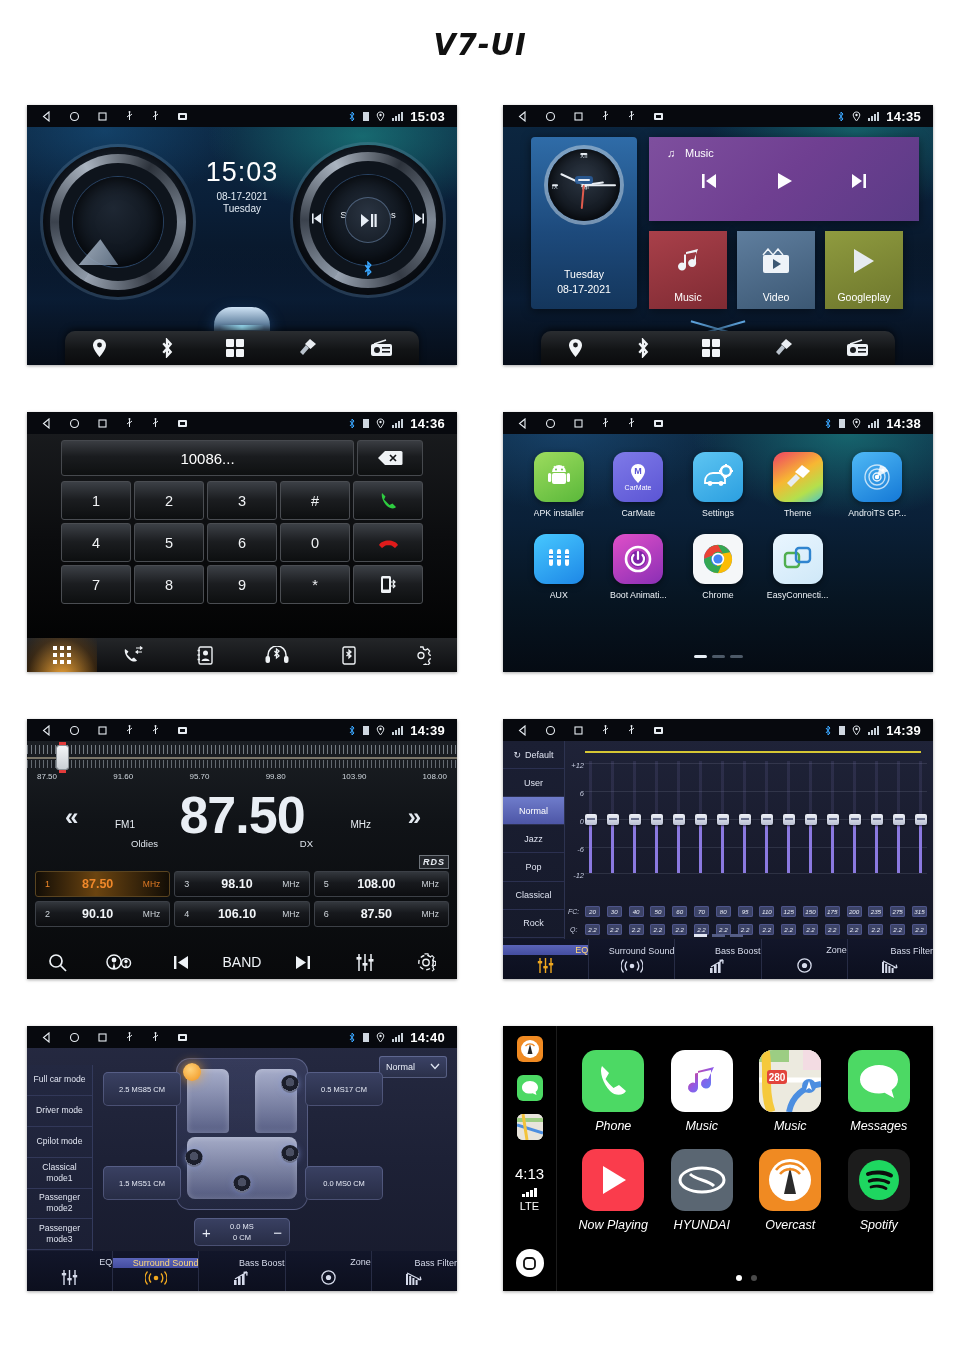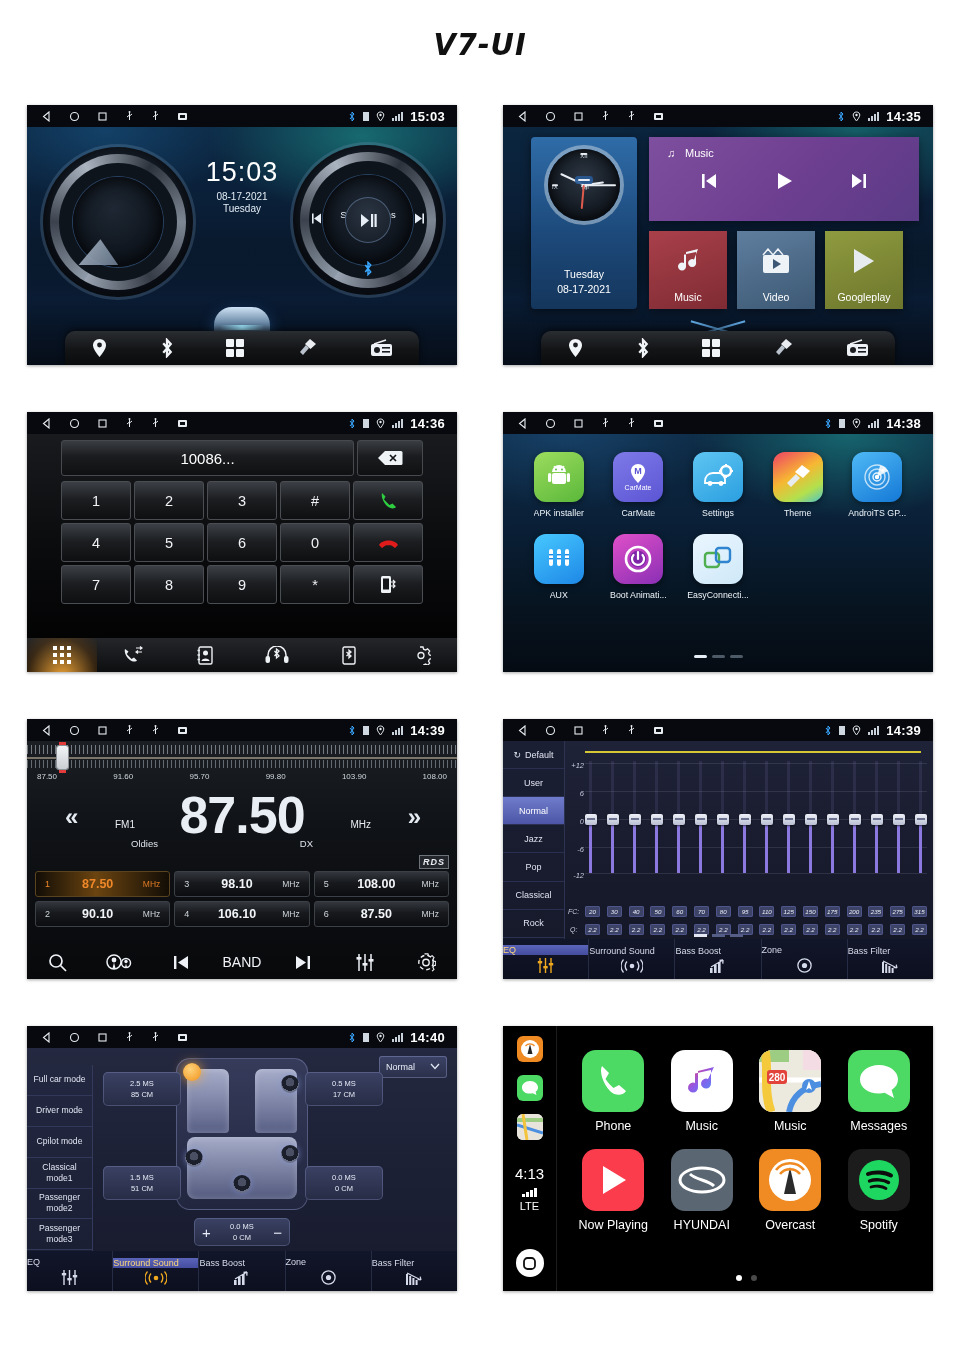--- a/index.html
+++ b/index.html
@@ -305,21 +305,21 @@
   .eq-pager i{ width:13px;height:3px;background:#555e86;display:block;}
   .eq-pager i.on{ background:#e2e6f2;}
   .tabbar{
     position:absolute; bottom:0; left:0; right:0; height:40px;
     background: linear-gradient(180deg,#12162a,#0c0f1e);
     display:flex;
   }
   .tb{ flex:1; display:flex; flex-direction:column; align-items:center; justify-content:center;
     border-right:1px solid #272c45; color:#d6dbeb;}
   .tb:last-child{border-right:none;}
-  .tb .tb-l{ font-size:9px; width:100%; text-align:left; padding:0 0; }
+  .tb .tb-l{ font-size:9px; width:100%; text-align:right; padding:0 0; }
   .tb.sel .tb-l{ background: linear-gradient(180deg,#5a64b8,#444da0); color:#ffd87a;}
   .tb.sel .tb-i{ color:#f0a81f;}
   .tb .tb-i{ margin-top:3px; display:flex; align-items:center; justify-content:center;}
 
   
   .p-sur{ background: linear-gradient(180deg,#262a42 0%, #1d2136 50%, #171a2c 100%); }
   .sur-side{ position:absolute; top:22px; left:0; bottom:40px; width:66px;
     background: linear-gradient(180deg,#232841,#1b1f34); border-right:1px solid #333a5c;margin-top:17px;}
   .sur-item{ height:16.6%; display:flex; align-items:center; justify-content:center; text-align:center;
     color:#e2e6f2; font-size:8.6px; line-height:11px; border-bottom:1px solid #323859; padding:0 3px;}
@@ -336,21 +336,21 @@
   .spk{ position:absolute; width:18px; height:18px; border-radius:50%;
     background: radial-gradient(circle at 50% 40%, #4a4f63 0 30%, #1b1e2b 31% 60%, #6a7088 61% 100%);
     box-shadow: 0 0 6px rgba(130,150,220,.6);}
   .sunball{ position:absolute; left:6px; top:4px; width:18px; height:18px; border-radius:50%;
     background: radial-gradient(circle at 40% 35%, #ffd27a, #f0931c);
     box-shadow:0 0 12px rgba(255,170,40,.8);}
   .delaybox{
     position:absolute; width:78px; height:34px; border-radius:5px;
     background: linear-gradient(180deg,#3a4163,#272c45);
     box-shadow: inset 0 0 0 1px rgba(140,150,200,.35);
-    display:flex; flex-direction:column; align-items:center; justify-content:center;
+    display:flex; align-items:center; justify-content:center;
     color:#e7ebf6; font-size:7.5px; line-height:11px;
   }
   .d-tl{ left:76px; top:46px;} .d-tr{ right:74px; top:46px;}
   .d-bl{ left:76px; top:140px;} .d-br{ right:74px; top:140px;}
   .d-center{ left:50%; transform:translateX(-50%); top:192px; width:96px; height:28px;
     flex-direction:row; justify-content:space-between; padding:0 8px;}
   .d-center .pm{ font-size:15px; color:#e9edf7;}
   .d-center .vv{ text-align:center; font-size:7.5px; line-height:11px;}
   .normal-sel{
     position:absolute; right:10px; top:30px; width:68px; height:22px; border-radius:3px;
@@ -370,21 +370,21 @@
   .cp-sig i:nth-child(1){height:3px}.cp-sig i:nth-child(2){height:5px}
   .cp-sig i:nth-child(3){height:7px}.cp-sig i:nth-child(4){height:9px}
   .cp-lte{ color:#fff; font-size:11px; margin-top:3px;}
   .cp-home{ margin-top:auto; margin-bottom:14px; width:28px;height:28px;border-radius:50%;
     background:#fff; display:flex;align-items:center;justify-content:center;}
   .cp-grid{ position:absolute; left:66px; right:10px; top:24px;
     display:grid; grid-template-columns:repeat(4,1fr); row-gap:16px;}
   .cp-app{ display:flex; flex-direction:column; align-items:center;}
   .cp-app .ic{ width:62px;height:62px;border-radius:14px; display:flex;align-items:center;justify-content:center;
     overflow:hidden; position:relative;}
-  .cp-app .lb{ margin-top:7px; color:#fff; font-size:12.5px;}
+  .cp-app .lb{ margin-top:7px; color:#fff; font-size:12.5px;font-style:italic;}
   .cp-dots{ position:absolute; bottom:10px; left:66px; right:10px; display:flex; justify-content:center; gap:9px;}
   .cp-dots i{ width:6px;height:6px;border-radius:50%;background:#4a4a4a;display:block;}
   .cp-dots i.on{ background:#fff;}
 </style>
 </head>
 <body>
 
 <div class="page-title">V7-UI</div>
 
 <div class="grid">
@@ -1005,20 +1005,36 @@
         <div class="app">
           <div class="ic" style="background:linear-gradient(150deg,#e04fc8,#8a2fb5);">
             <svg width="32" height="32" viewBox="0 0 32 32">
                 <circle cx="16" cy="16" r="12" fill="none" stroke="#fff" stroke-width="2.6"></circle>
                 <circle cx="16" cy="16" r="8.3" fill="#7e25a8"></circle>
                 <path d="M16 9 V16" stroke="#fff" stroke-width="2.2" stroke-linecap="round"></path>
                 <path d="M11.5 12 A6 6 0 1 0 20.5 12" fill="none" stroke="#fff" stroke-width="2.2" stroke-linecap="round"></path>
               </svg>
           </div>
           <div class="lb">Boot Animati...</div>
+        </div>
+        <div class="app">
+          <div class="ic" style="background:#f5f7f9;">
+            <svg width="34" height="34" viewBox="0 0 34 34">
+                <circle cx="17" cy="17" r="14" fill="#4285f4"></circle>
+                <path d="M17 3 A14 14 0 0 1 29.2 10.2 L19 12 A6 6 0 0 0 11.5 13 Z" fill="#ea4335"></path>
+                <path d="M4.8 10.2 A14 14 0 0 0 12 30.3 L17.5 21 A6 6 0 0 1 11.5 13 Z" fill="#34a853" transform="rotate(120 17 17)"></path>
+                <path d="M29.2 10.2 A14 14 0 0 1 12 30.3 L17.5 21 A6 6 0 0 0 19 12 Z" fill="#fbbc05"></path>
+                <circle cx="17" cy="17" r="10" fill="#ea4335" opacity="0"></circle>
+                <path d="M3 17 A14 14 0 0 1 17 3 L22 12 A6 6 0 0 0 11.7 13.4 Z" fill="#ea4335"></path>
+                <path d="M3 17 A14 14 0 0 0 17 31 L21 22 A6 6 0 0 1 11.7 13.4 Z" fill="#34a853"></path>
+                <circle cx="17" cy="17" r="6.2" fill="#fff"></circle>
+                <circle cx="17" cy="17" r="4.6" fill="#4285f4"></circle>
+              </svg>
+          </div>
+          <div class="lb">Chrome</div>
         </div>
         <div class="app">
           <div class="ic" style="background:linear-gradient(150deg,#eaf6ff,#cfe8f8);">
             <svg width="30" height="30" viewBox="0 0 30 30">
                 <rect x="2" y="9" width="14" height="14" rx="3" fill="none" stroke="#4fae4f" stroke-width="2.4"></rect>
                 <rect x="13" y="4" width="14" height="14" rx="3" fill="none" stroke="#2f84cf" stroke-width="2.4"></rect>
               </svg>
           </div>
           <div class="lb">EasyConnecti...</div>
         </div>

